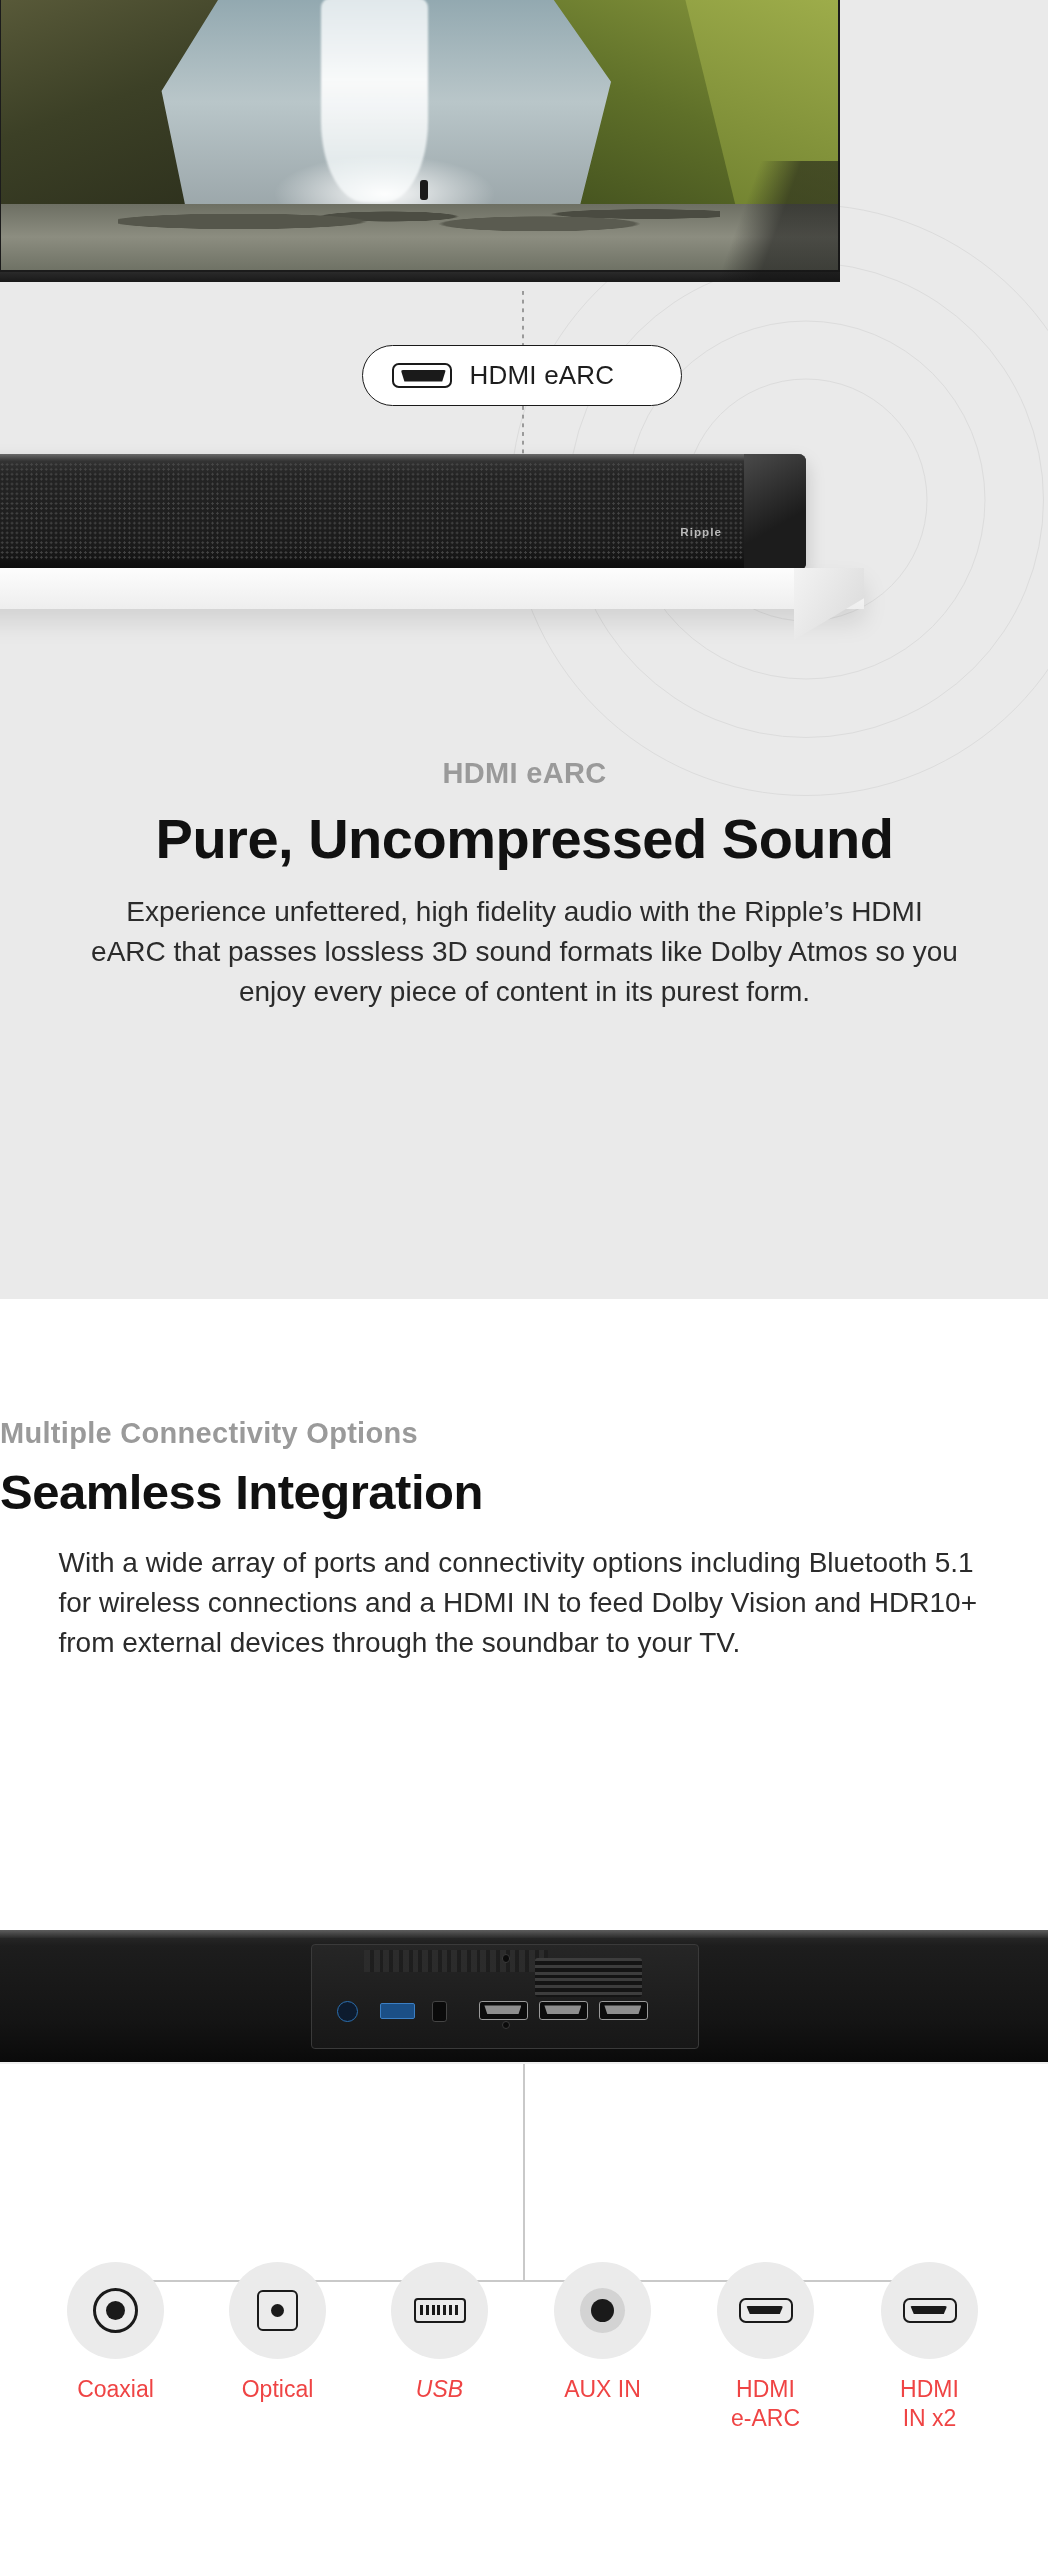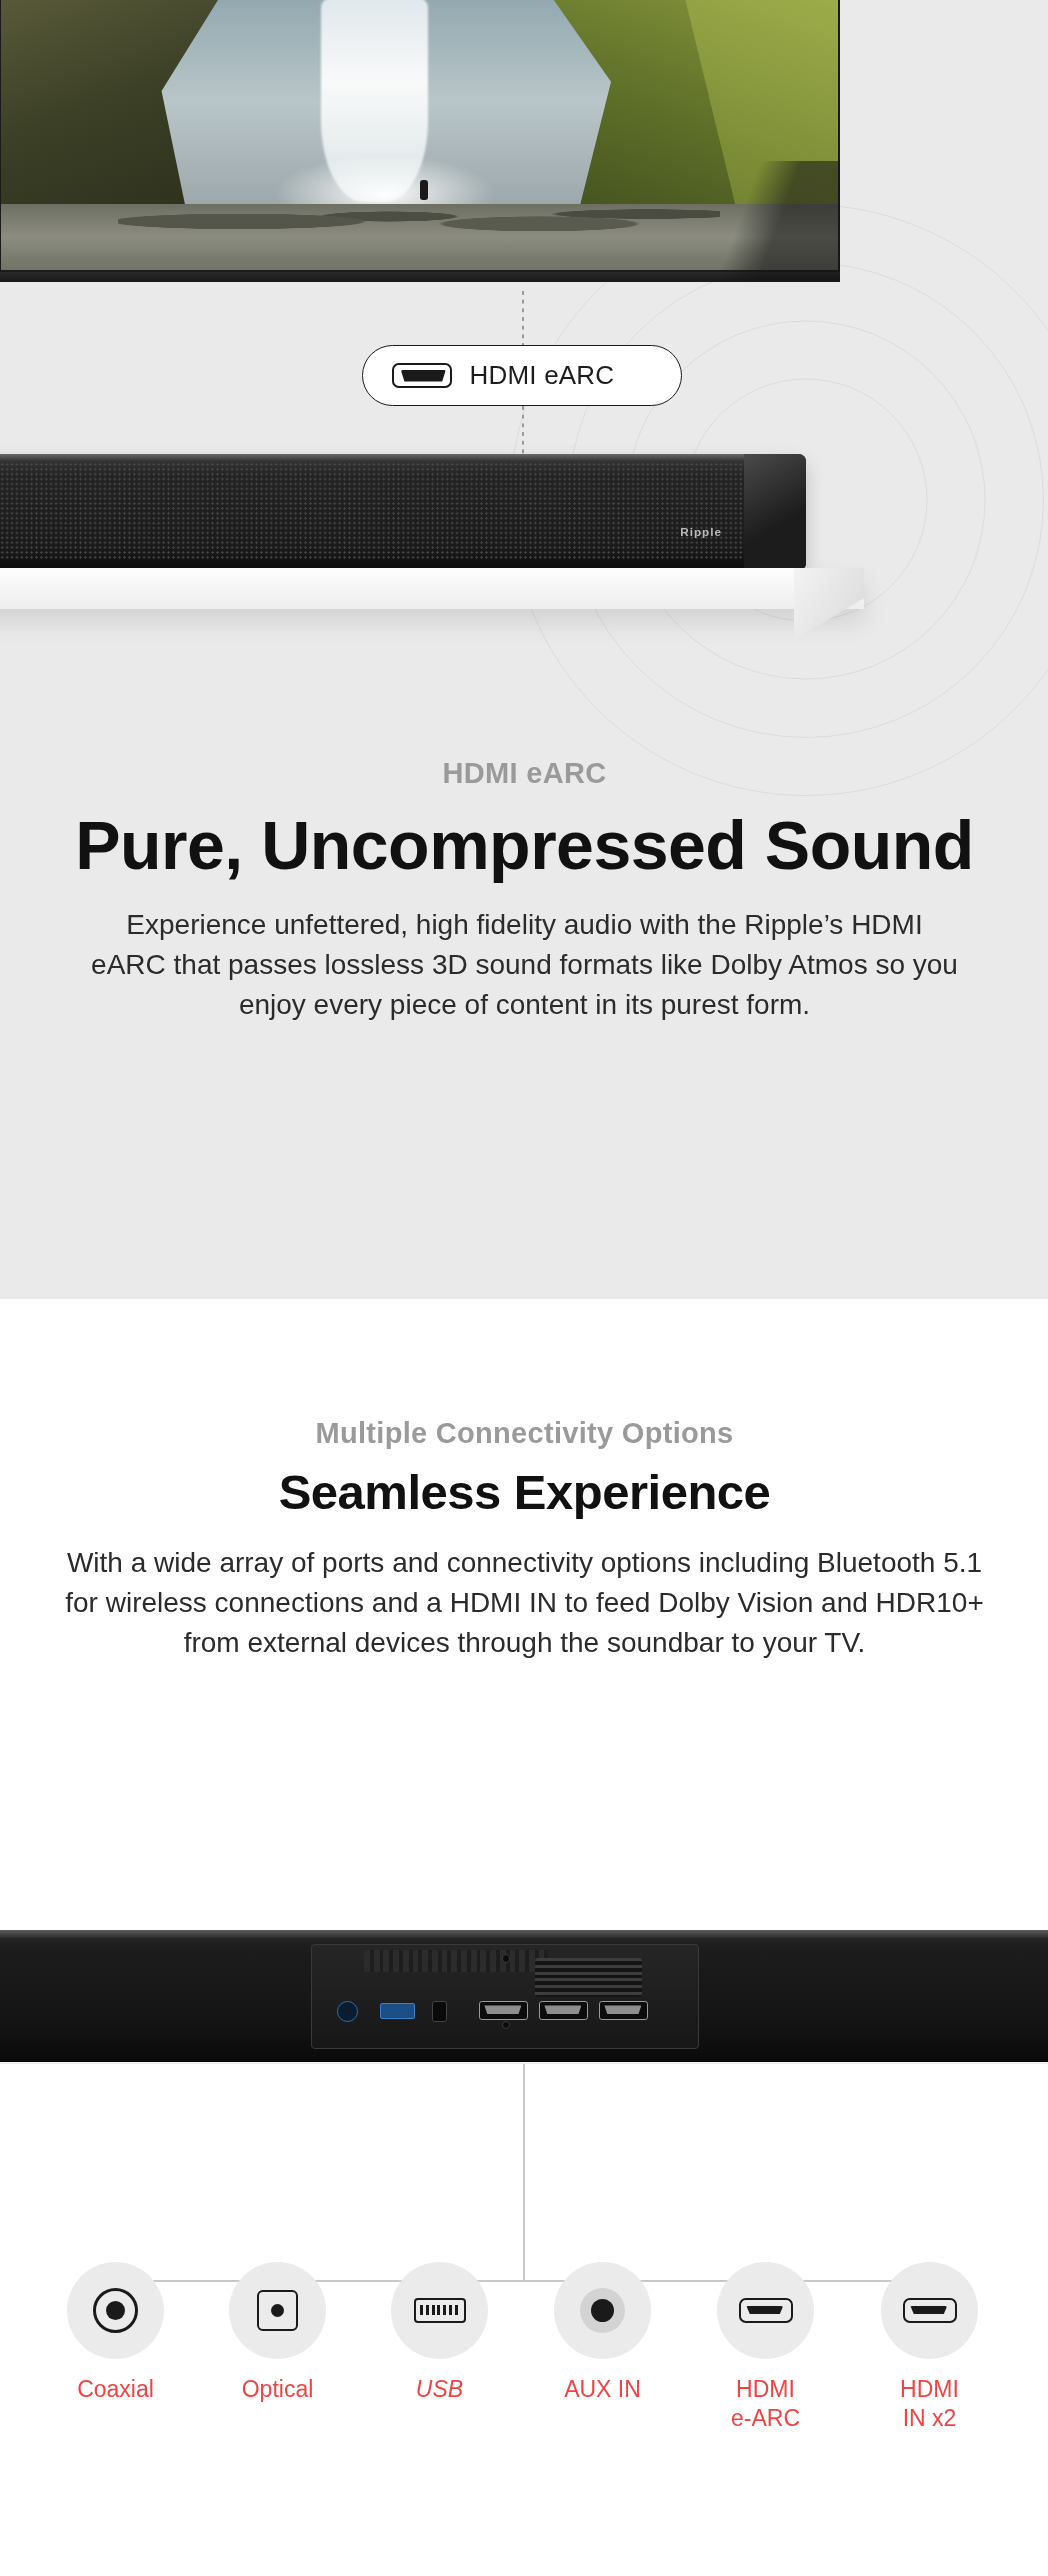--- a/index.html
+++ b/index.html
@@ -207,31 +207,31 @@
     font-family: "Liberation Sans", sans-serif;
     font-weight: bold;
   }
 
   
   .txt1 { position: absolute; left: 0; top: 757px; width: 1049px; text-align: center; }
   .eyebrow {
     font-size: 29px; font-weight: bold; color: #9a9a9a; letter-spacing: 0.3px;
   }
   .headline {
-    font-size: 68px; font-weight: bold; color: #111; margin-top: 15.5px; letter-spacing: -0.5px;
+    font-size: 56px; font-weight: bold; color: #111; margin-top: 15.5px; letter-spacing: -0.5px;
   }
   .body {
     font-size: 28px; line-height: 1.43; color: #2b2b2b;
     width: 874px; margin: 21.4px auto 0; 
   }
 
   
   .sec2 {
     position: absolute; left: 0; top: 1299px;
-    width: 1049px; height: 631px; background: #ffffff; text-align: center;
+    width: 1049px; height: 631px; background: #ffffff; text-align: left;
   }
   .sec2 .eyebrow { margin-top: 118px; }
   .sec2 .headline { font-size: 49px; margin-top: 13.6px; }
   .sec2 .body { width: 932px; margin-top: 23px; }
 
   
   .sec3 {
     position: absolute; left: 0; top: 1930px;
     width: 1049px; height: 646px;
     background: #ffffff;
@@ -373,21 +373,21 @@
 
     <div class="txt1">
       <div class="eyebrow">HDMI eARC</div>
       <div class="headline">Pure, Uncompressed Sound</div>
       <div class="body">Experience unfettered, high fidelity audio with the Ripple’s HDMI eARC that passes lossless 3D sound formats like Dolby Atmos so you enjoy every piece of content in its purest form.</div>
     </div>
   </div>
 
   <div class="sec2">
     <div class="eyebrow">Multiple Connectivity Options</div>
-    <div class="headline">Seamless Experience</div>
+    <div class="headline">Seamless Integration</div>
     <div class="body">With a wide array of ports and connectivity options including Bluetooth 5.1 for wireless connections and a HDMI IN to feed Dolby Vision and HDR10+ from external devices through the soundbar to your TV.</div>
   </div>
 
   <div class="sec3">
     <div class="bar2-wrap">
       <div class="bar2">
         <div class="bar2-top"></div>
         <div class="port-panel">
           <div class="port-label-strip"></div>
           <div class="port-vent"></div>

